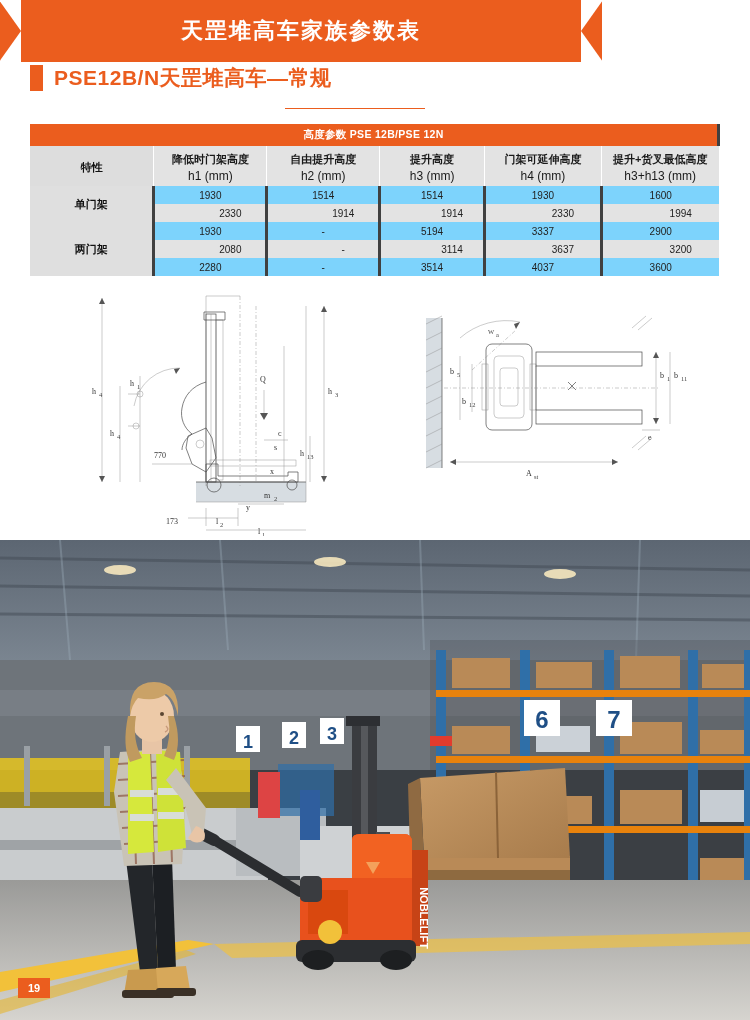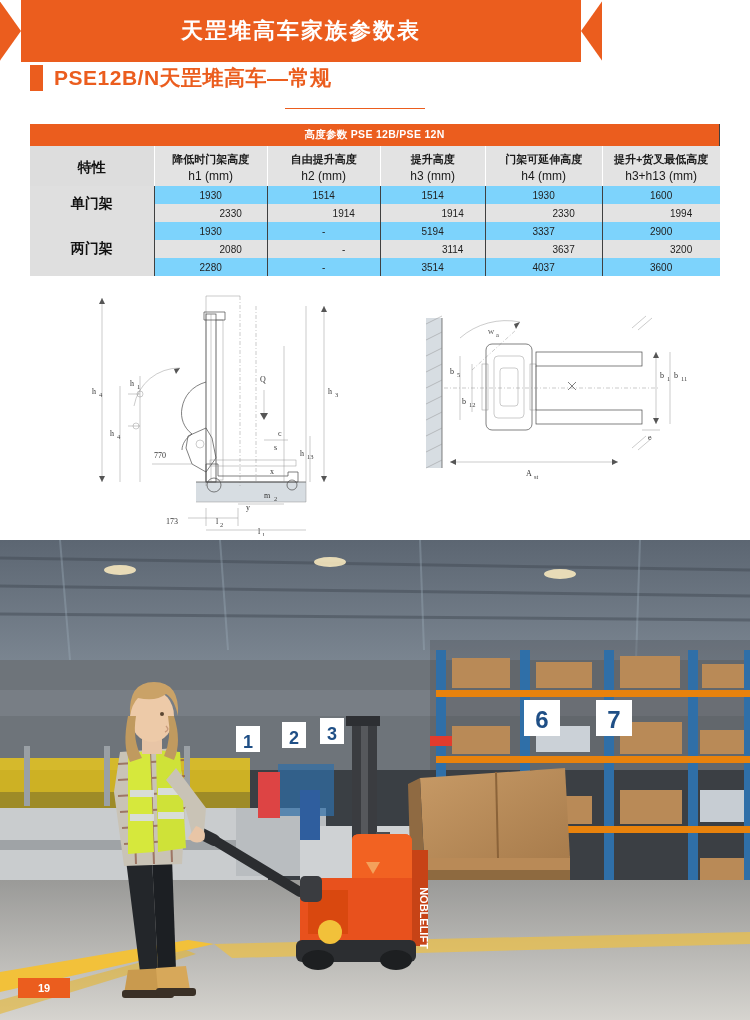--- a/index.html
+++ b/index.html
@@ -96,29 +96,29 @@
     display: block;
     font-weight: normal;
     font-size: 12px;
     padding-top: 2px;
   }
   .spec-table td {
     text-align: center;
     font-size: 10px;
     color: #222;
     padding: 3.5px 2px;
-    border-right: 1px solid #404040;
+    border-right: 3px solid #404040;
   }
   .spec-table tr.r-light td { background: #7dd3fc; }
   .spec-table tr.r-dark  td { background: #E3E3E3; padding-left: 42px; }
   .spec-table td.label-cell,
   .spec-table th.label-cell {
     background: #DDDDDD;
     font-weight: bold;
-    font-size: 14px;
+    font-size: 11px;
     color: #111;
   }
   .spec-table tr.r-light td.label-cell { background: #DFDFDF; }
 
   
   .drawings {
     position: absolute;
     top: 282px; left: 0;
     width: 750px; height: 258px;
     background: #ffffff;
@@ -136,21 +136,21 @@
   .photo {
     position: absolute;
     top: 540px; left: 0;
     width: 750px; height: 480px;
     overflow: hidden;
     background: #3a3f44;
   }
   .page-num {
     position: absolute;
     left: 18px; bottom: 22px;
-    width: 52px; height: 20px;
+    width: 32px; height: 20px;
     background: #EB5D1E;
     color: #fff;
     font-size: 11px;
     font-weight: bold;
     display: flex; align-items: center; justify-content: center;
     z-index: 40;
   }
 </style>
 </head>
 <body>

